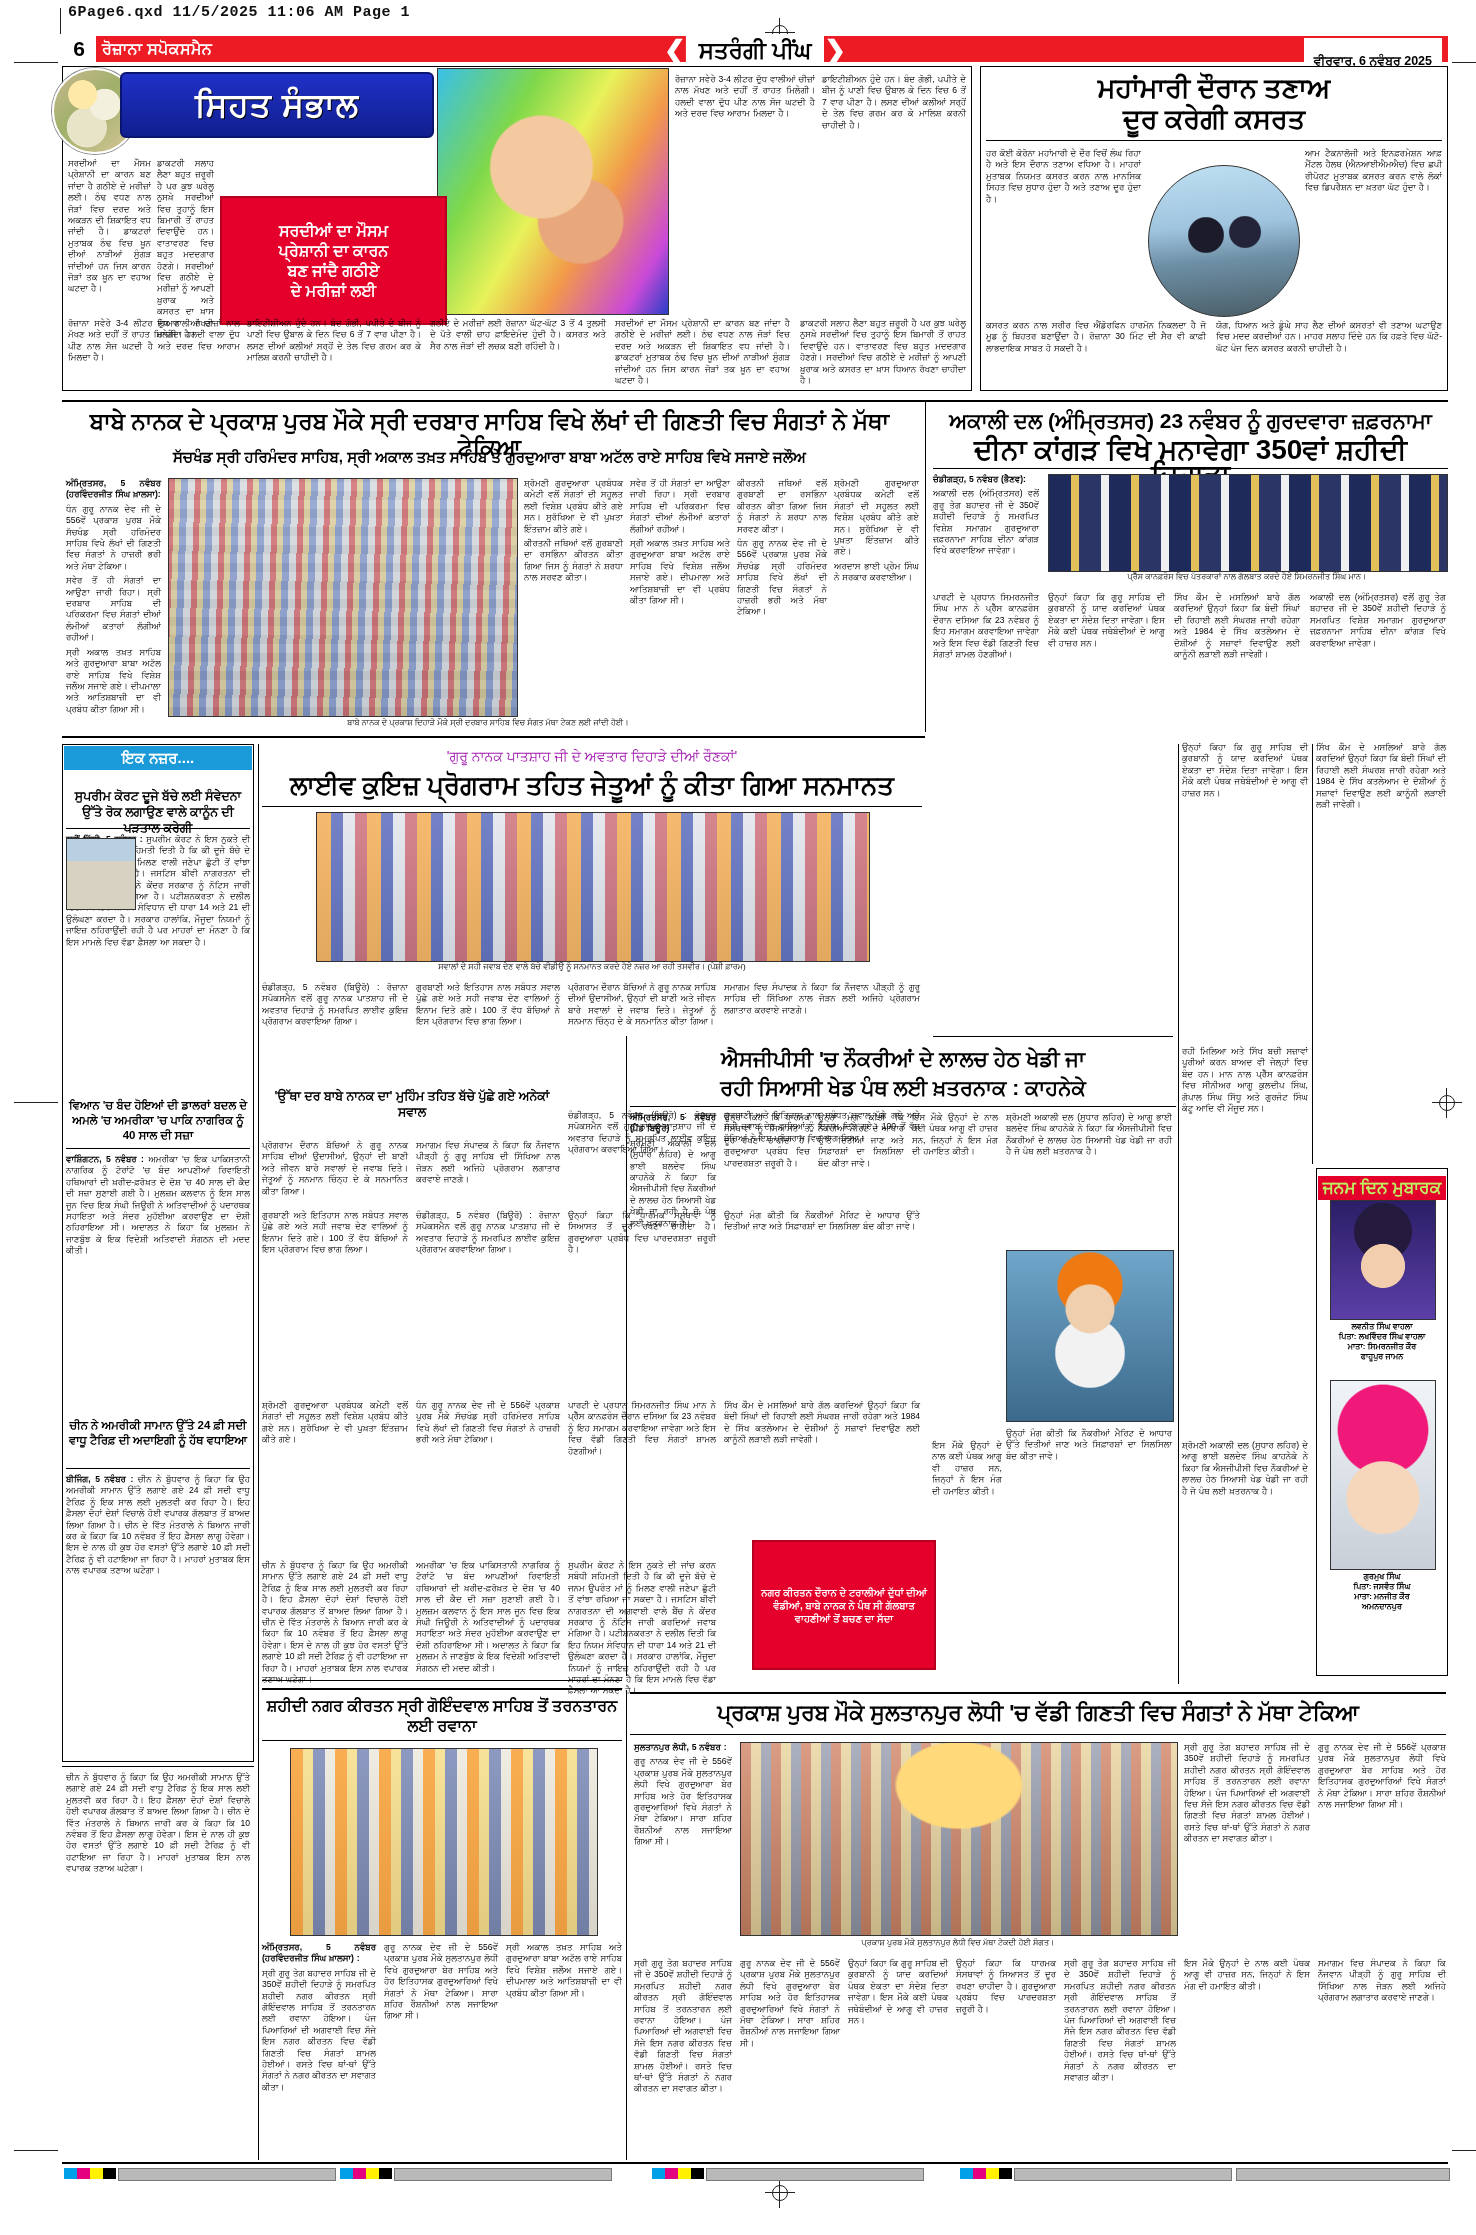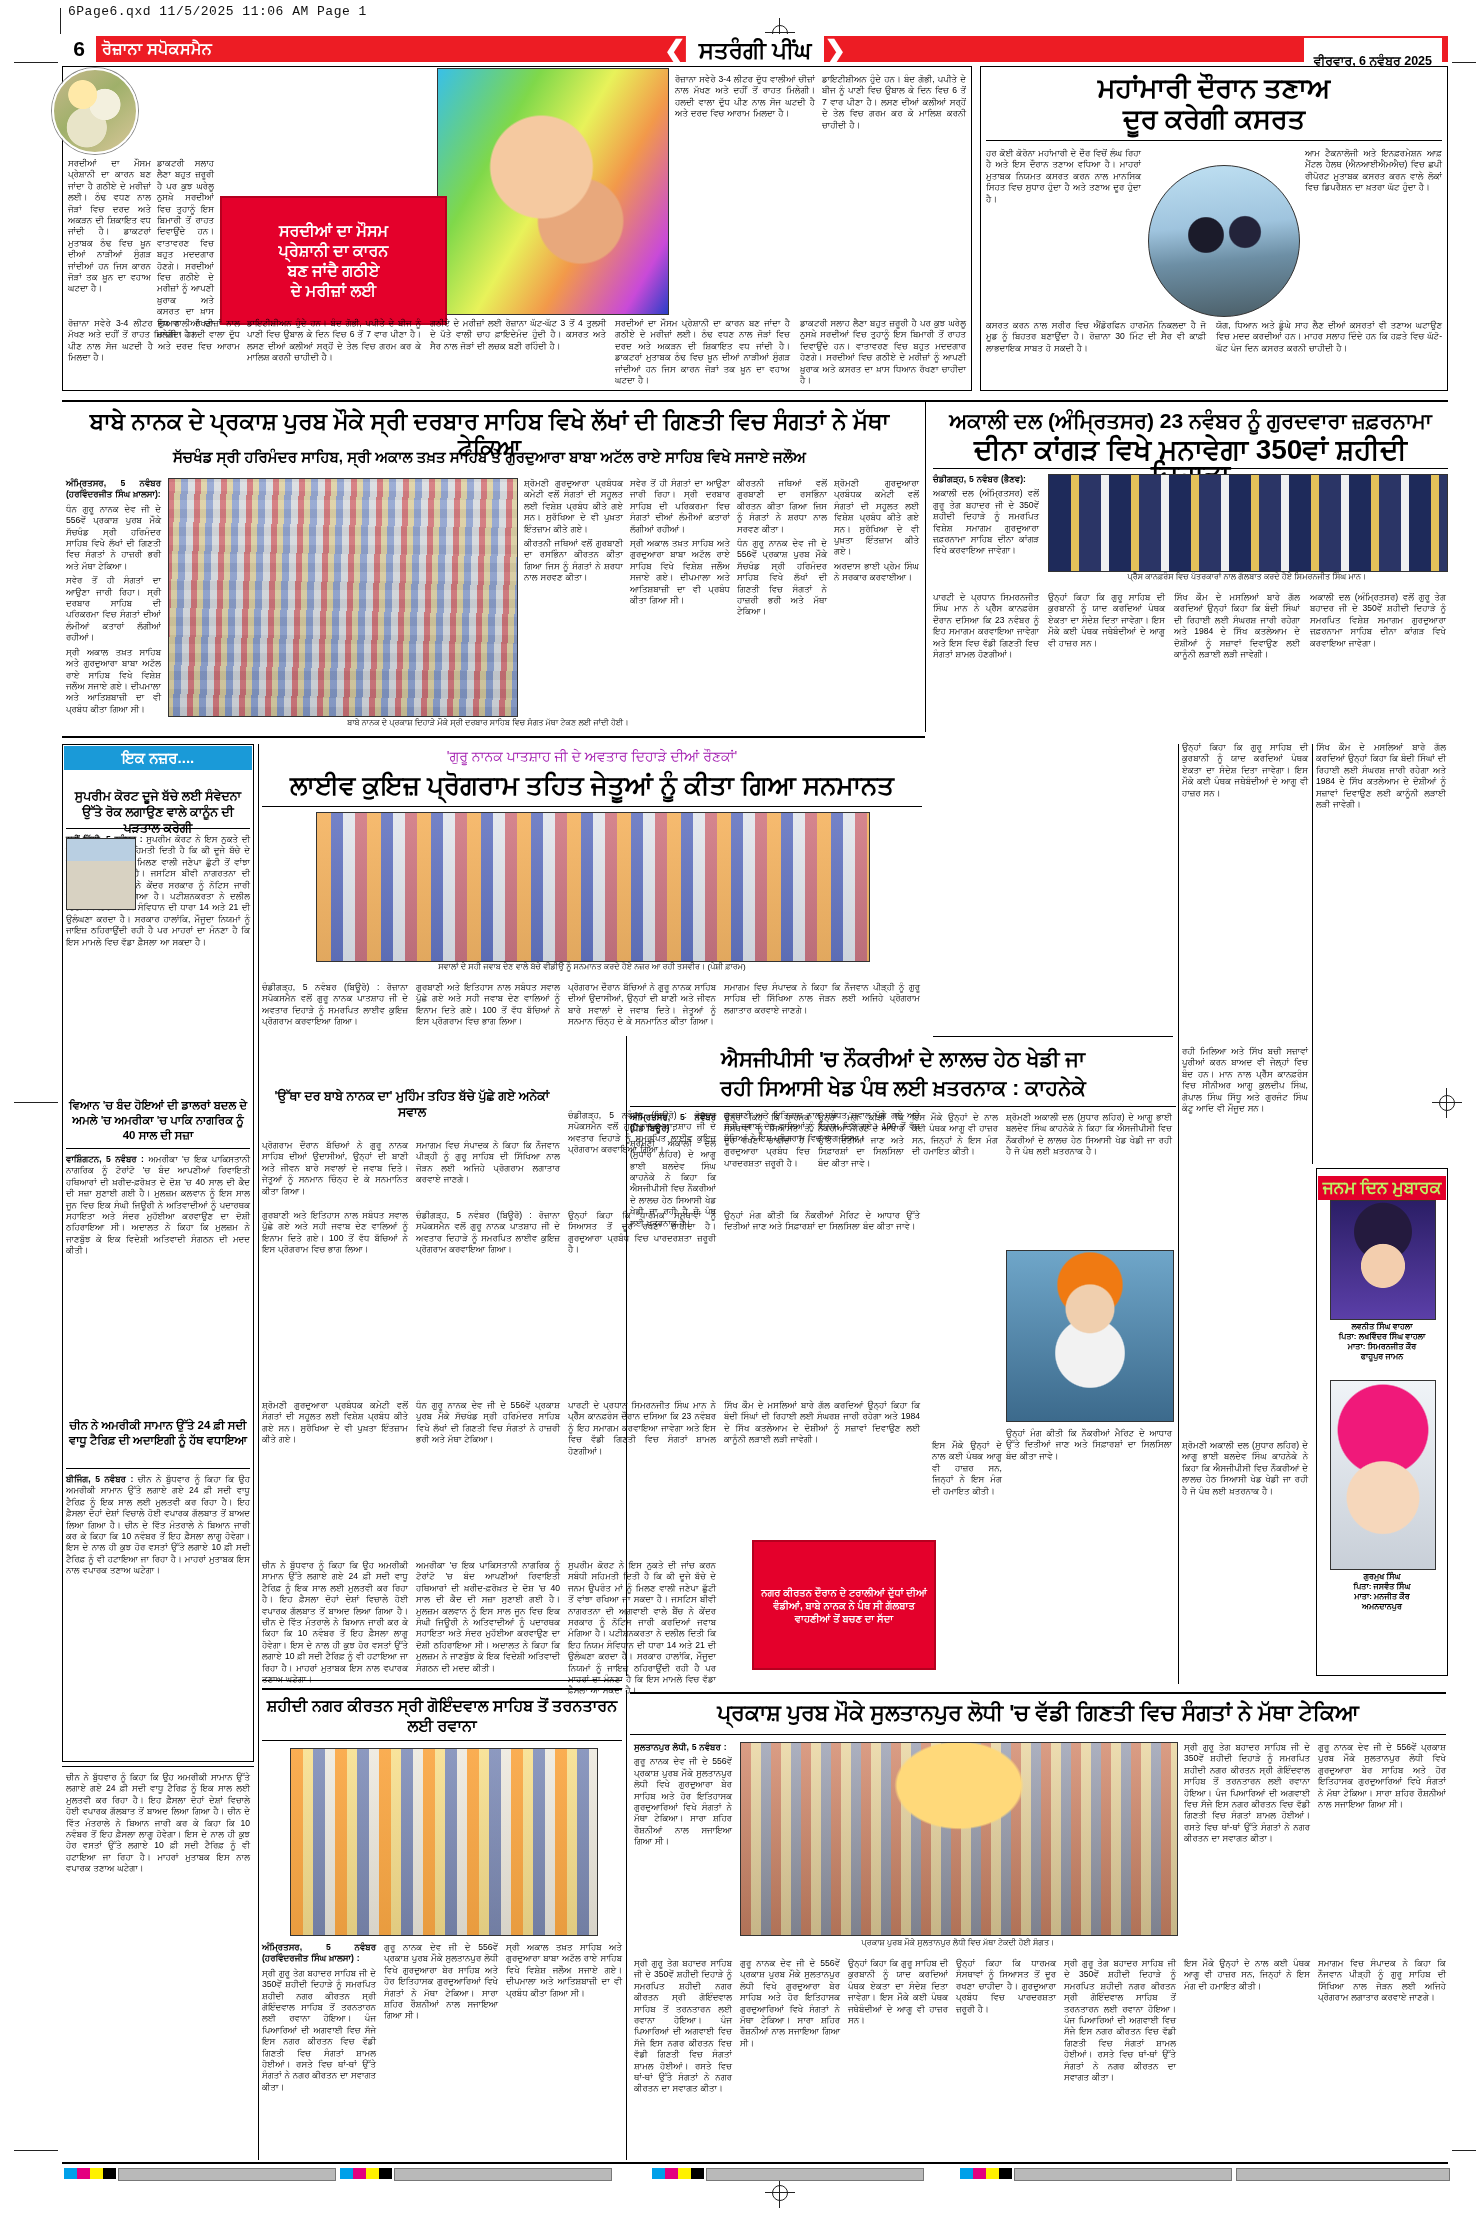--- a/index.html
+++ b/index.html
@@ -5,21 +5,21 @@
 <style>
   html,body{margin:0;padding:0;background:#8a8a8a;}
   body{font-family:"Liberation Sans",sans-serif;}
   .page{
     position:relative;width:1476px;height:2235px;background:#fff;
     margin:0 auto;overflow:hidden;
   }
   
   .slug{
     position:absolute;left:68px;top:4px;font-family:"Liberation Mono",monospace;
-    font-size:13px;color:#111;letter-spacing:.5px;white-space:nowrap;
+    font-size:15px;color:#111;letter-spacing:.5px;white-space:nowrap;font-weight:bold;
   }
   .regmark{position:absolute;width:30px;height:30px;}
   .regmark:before,.regmark:after{content:"";position:absolute;background:#222;}
   .regmark:before{left:0;top:14px;width:30px;height:1px;}
   .regmark:after{top:0;left:14px;width:1px;height:30px;}
   .regmark span{
     position:absolute;left:7px;top:7px;width:14px;height:14px;
     border:1px solid #222;border-radius:50%;
   }
   .cropmark{position:absolute;background:#222;}
@@ -210,20 +210,23 @@
       <span class="mh-title">ਸਤਰੰਗੀ ਪੀਂਘ</span>
       <span class="mh-chev">❯</span>
     </div>
     <div class="mh-date">ਵੀਰਵਾਰ, 6 ਨਵੰਬਰ 2025</div>
   </div>
 
   <div class="panel boxed" style="left:62px;top:66px;width:910px;height:325px;"></div>
   <div class="panel boxed" style="left:980px;top:66px;width:468px;height:325px;"></div>
 
   <div class="health-photo"></div>
+  <div class="health-banner">
+    <span>ਸਿਹਤ ਸੰਭਾਲ</span>
+  </div>
 
   <div class="ph ph-knee" style="left:437px;top:68px;width:230px;height:245px;"></div>
 
   <div class="redbox" style="left:220px;top:196px;width:215px;height:117px;padding:4px;">
     <div style="font-size:16px;line-height:20px;">ਸਰਦੀਆਂ ਦਾ ਮੌਸਮ</div>
     <div style="font-size:16px;line-height:20px;">ਪ੍ਰੇਸ਼ਾਨੀ ਦਾ ਕਾਰਨ</div>
     <div style="font-size:16px;line-height:20px;">ਬਣ ਜਾਂਦੈ ਗਠੀਏ</div>
     <div style="font-size:16px;line-height:20px;">ਦੇ ਮਰੀਜ਼ਾਂ ਲਈ</div>
   </div>
 

